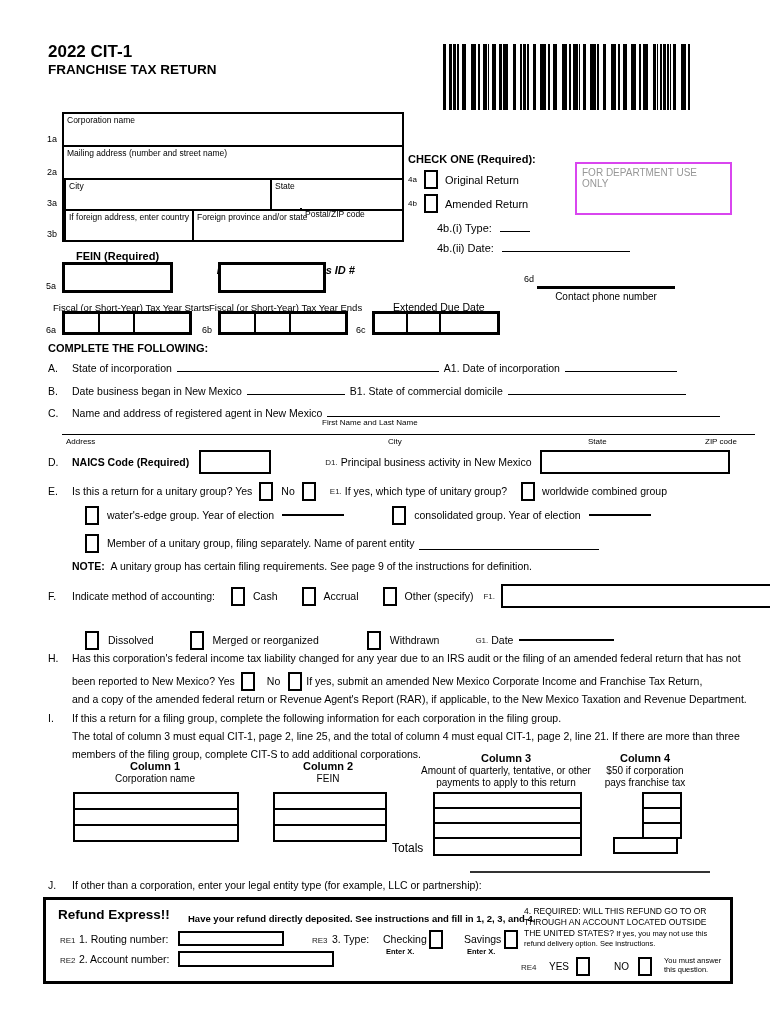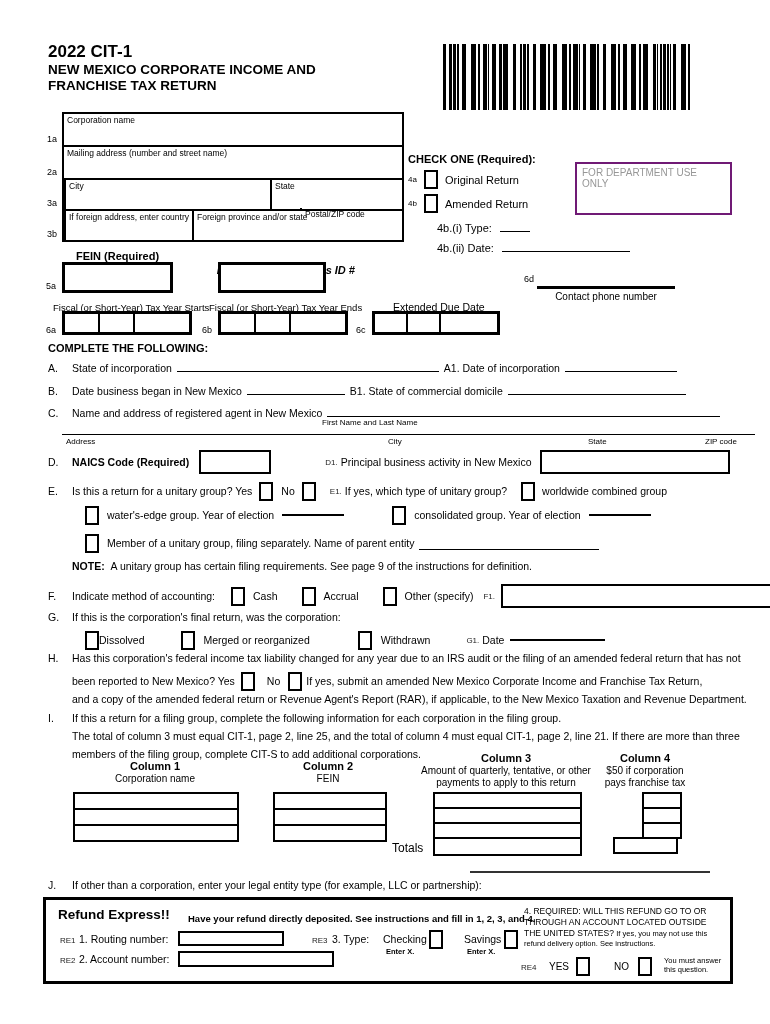--- a/index.html
+++ b/index.html
@@ -28,21 +28,21 @@
   .addr-row{position:relative;border-top:2px solid #000;}
   .addr-row:first-child{border-top:none;}
   .addr-row .lbl{padding:1px 3px;}
   .addr-num{position:absolute;left:-17px;bottom:1px;font-size:9px;}
   .acell{border-left:2px solid #000;padding:1px 3px;box-sizing:border-box;}
   .acell:first-child{border-left:none;}
   
   .co-item{display:flex;align-items:center;margin-top:5px;}
   .co-num{font-size:8px;width:16px;flex:none;}
   
-  .dept{position:absolute;left:575px;top:162px;width:157px;height:53px;border:2px solid #701a75;
+  .dept{position:absolute;left:575px;top:162px;width:157px;height:53px;border:2px solid #d946ef;
         color:#979797;font-size:10px;padding:3px 5px;box-sizing:border-box;}
   
   .hbox{border:3px solid #000;background:#fff;box-sizing:border-box;}
   .hbox2{border:2px solid #000;background:#fff;box-sizing:border-box;}
   .datebox{position:absolute;border:3px solid #000;display:flex;height:24px;box-sizing:border-box;}
   .datebox .dc{border-left:2.5px solid #000;}
   .datebox .dc:first-child{border-left:none;}
   .flabel{position:absolute;font-size:9.5px;white-space:nowrap;}
   .num9{position:absolute;font-size:9px;}
   .sub8{position:absolute;font-size:8px;white-space:nowrap;}
@@ -59,21 +59,20 @@
   .caps85{font-size:8.5px;line-height:1.3;}
   .tiny75{font-size:7.5px;line-height:1.25;}
 </style>
 </head>
 <body>
 
 <div class="page">
 
   <div class="abs" style="left:48px;top:42px;">
     <div class="title1">2022 CIT-1</div>
-    <div class="title2">NEW MEXICO CORPORATE INCOME AND</div>
     <div class="title2">FRANCHISE TAX RETURN</div>
   </div>
 
   <div class="barcode"></div>
 
   <div class="addr">
     <div class="addr-row" style="height:31px;">
       <span class="addr-num">1a</span>
       <div class="lbl">Corporation name</div>
     </div>
@@ -220,26 +219,23 @@
     <span class="cb" style="margin-left:16px;"></span>
     <span style="margin-left:8px;">Cash</span>
     <span class="cb" style="margin-left:24px;"></span>
     <span style="margin-left:8px;">Accrual</span>
     <span class="cb" style="margin-left:24px;"></span>
     <span style="margin-left:8px;">Other (specify)</span>
     <span class="smnum" style="margin-left:10px;">F1.</span>
     <span class="hbox2" style="width:272px;height:24px;margin-left:6px;"></span>
   </div>
 
-  <div class="row" style="left:48px;top:611px;">
-    <span class="letter">G.</span><span>If this is the corporation's final return, was the corporation:</span>
-  </div>
   <div class="row frow" style="left:85px;top:630px;height:20px;">
     <span class="cb"></span>
-    <span style="">Dissolved</span>
+    <span style="margin-left:9px;">Dissolved</span>
     <span class="cb" style="margin-left:36px;"></span>
     <span style="margin-left:9px;">Merged or reorganized</span>
     <span class="cb" style="margin-left:48px;"></span>
     <span style="margin-left:9px;">Withdrawn</span>
     <span class="smnum" style="margin-left:36px;">G1.</span>
     <span style="margin-left:3px;">Date</span>
     <span class="thickline" style="width:95px;margin-left:6px;"></span>
   </div>
 
   <div class="row" style="left:48px;top:652px;">

